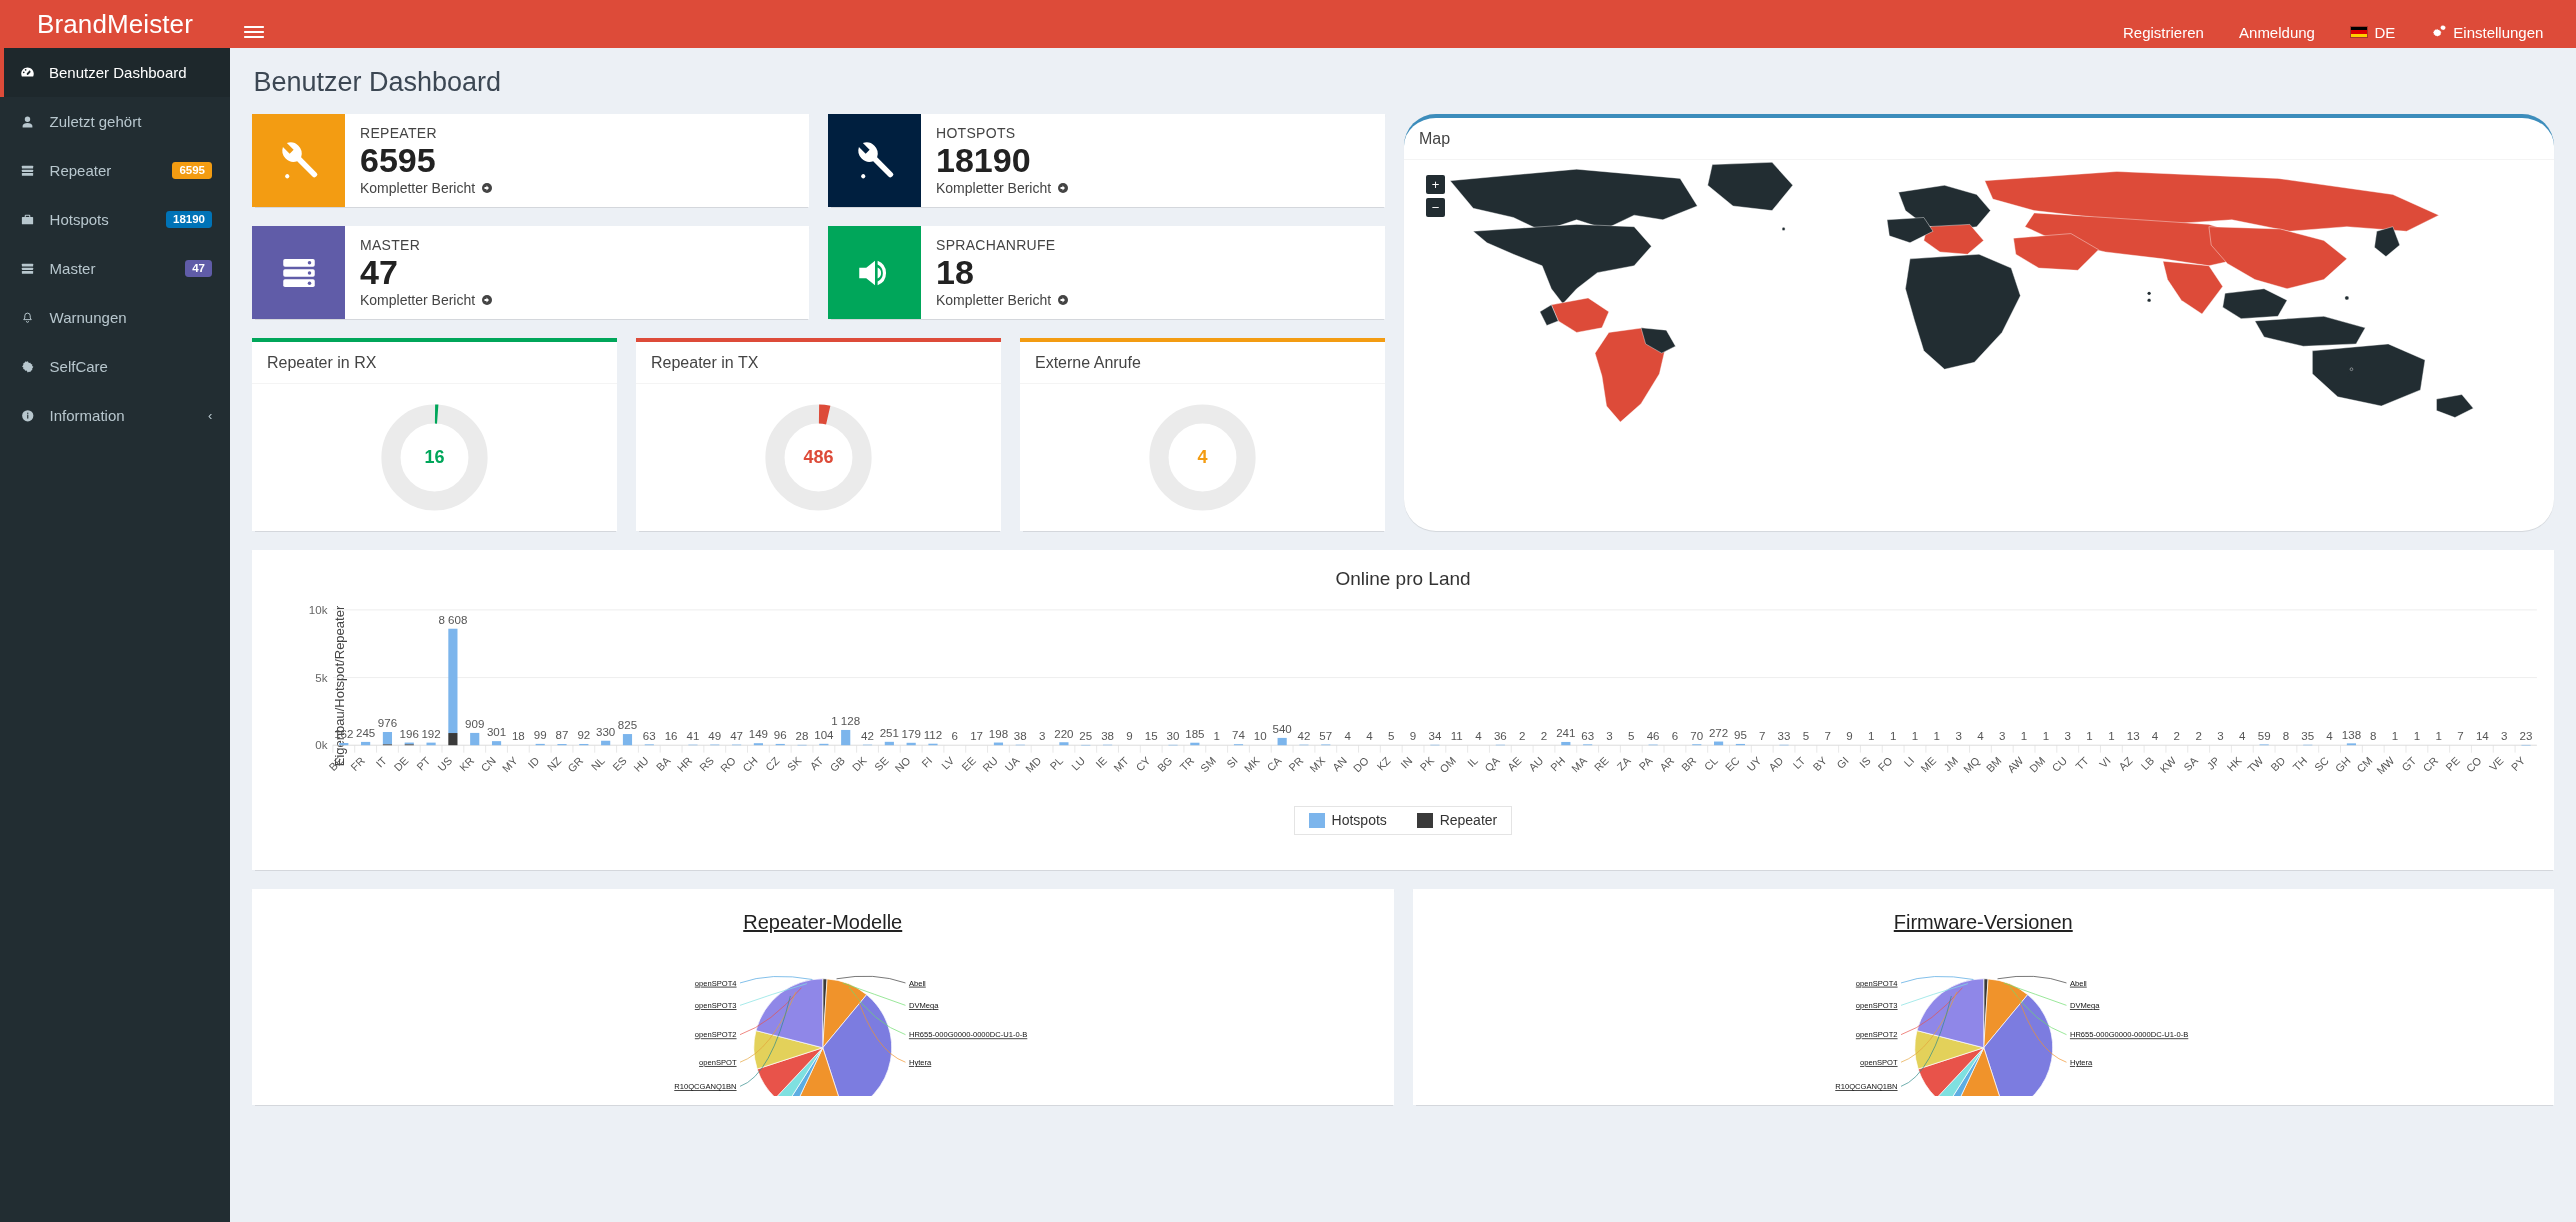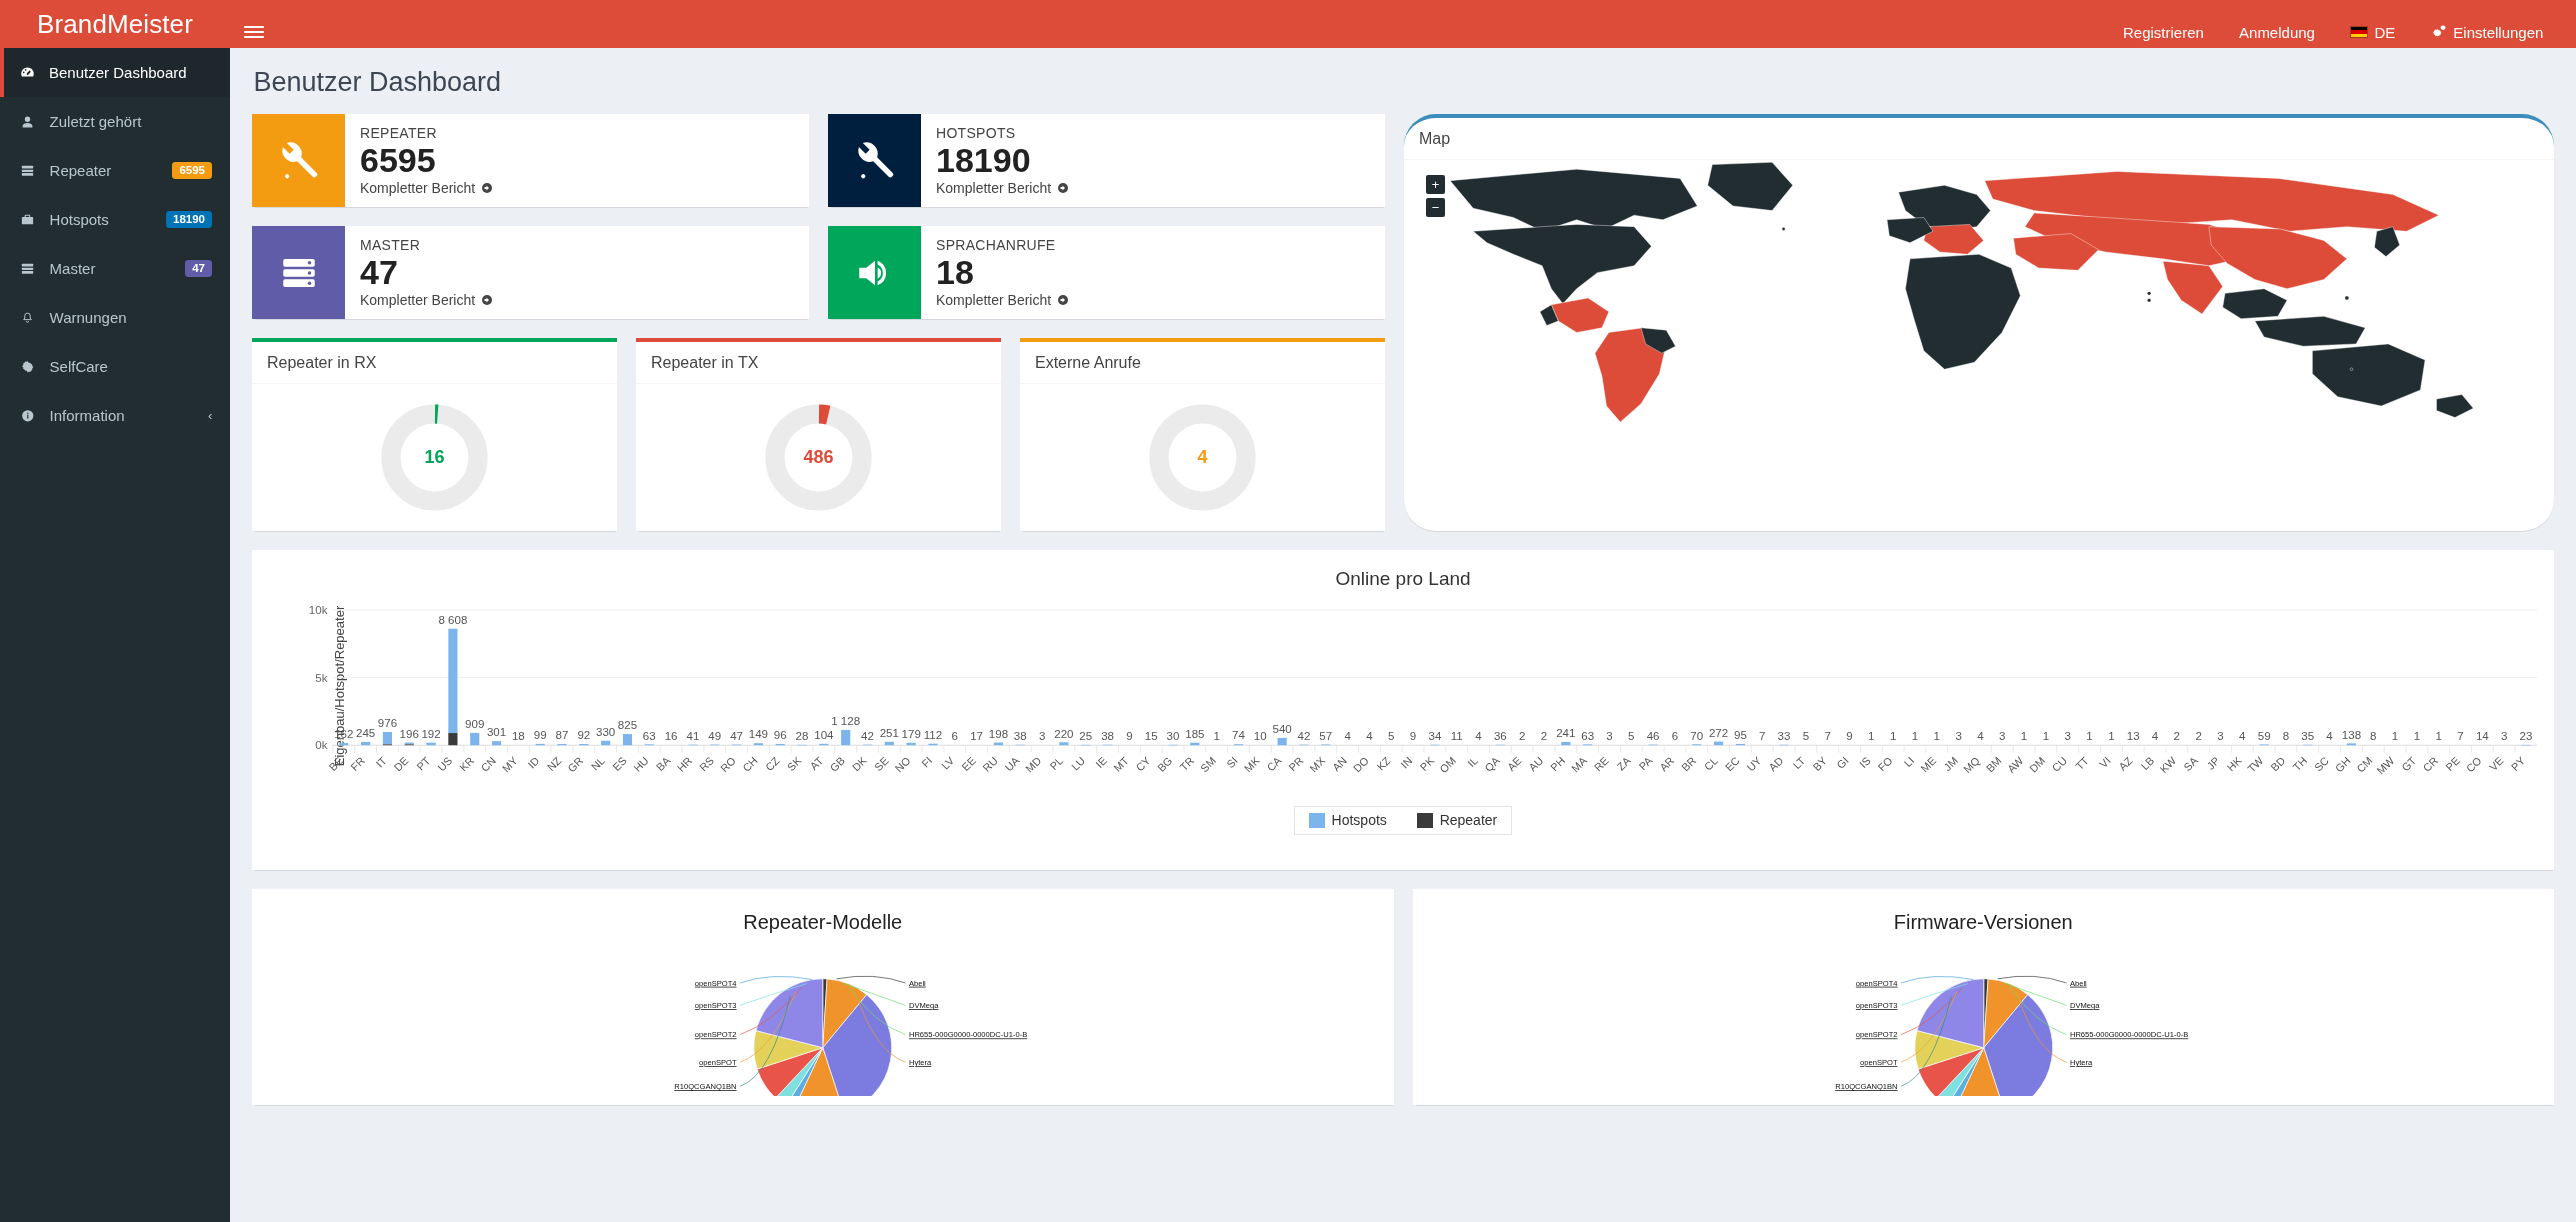--- a/index.html
+++ b/index.html
@@ -122,21 +122,21 @@
     position:absolute; left: 9.5px; top: 50%; transform: translateY(-50%) rotate(-90deg);
     transform-origin: center; font-size: 13px; color:#444; white-space:nowrap;
   }
   .legend {
     display:flex; gap: 30px; justify-content:center; align-items:center;
     border: 0.7px solid #e4e4e4; padding: 5.4px 13.5px; font-size: 14px; color:#333;
     width: fit-content; margin: 8px auto 0;
   }
   .legend span.sw { width: 16px; height: 15px; display:inline-block; margin-right:6.8px; vertical-align:-2.7px; }
 
-  .pie-title { text-align:center; font-size: 20px; color:#222; padding: 17.6px 0 0; }
+  .pie-title { text-align:center; font-size: 20px; color:#222; padding: 17.6px 0 0; text-decoration: underline; }
 </style>
 </head>
 <body>
 
 <div id="header">
   <div id="brand">BrandMeister</div>
   <div id="navbar">
     <div id="sidebar-toggle">
       <span class="bars">
           <i></i>

